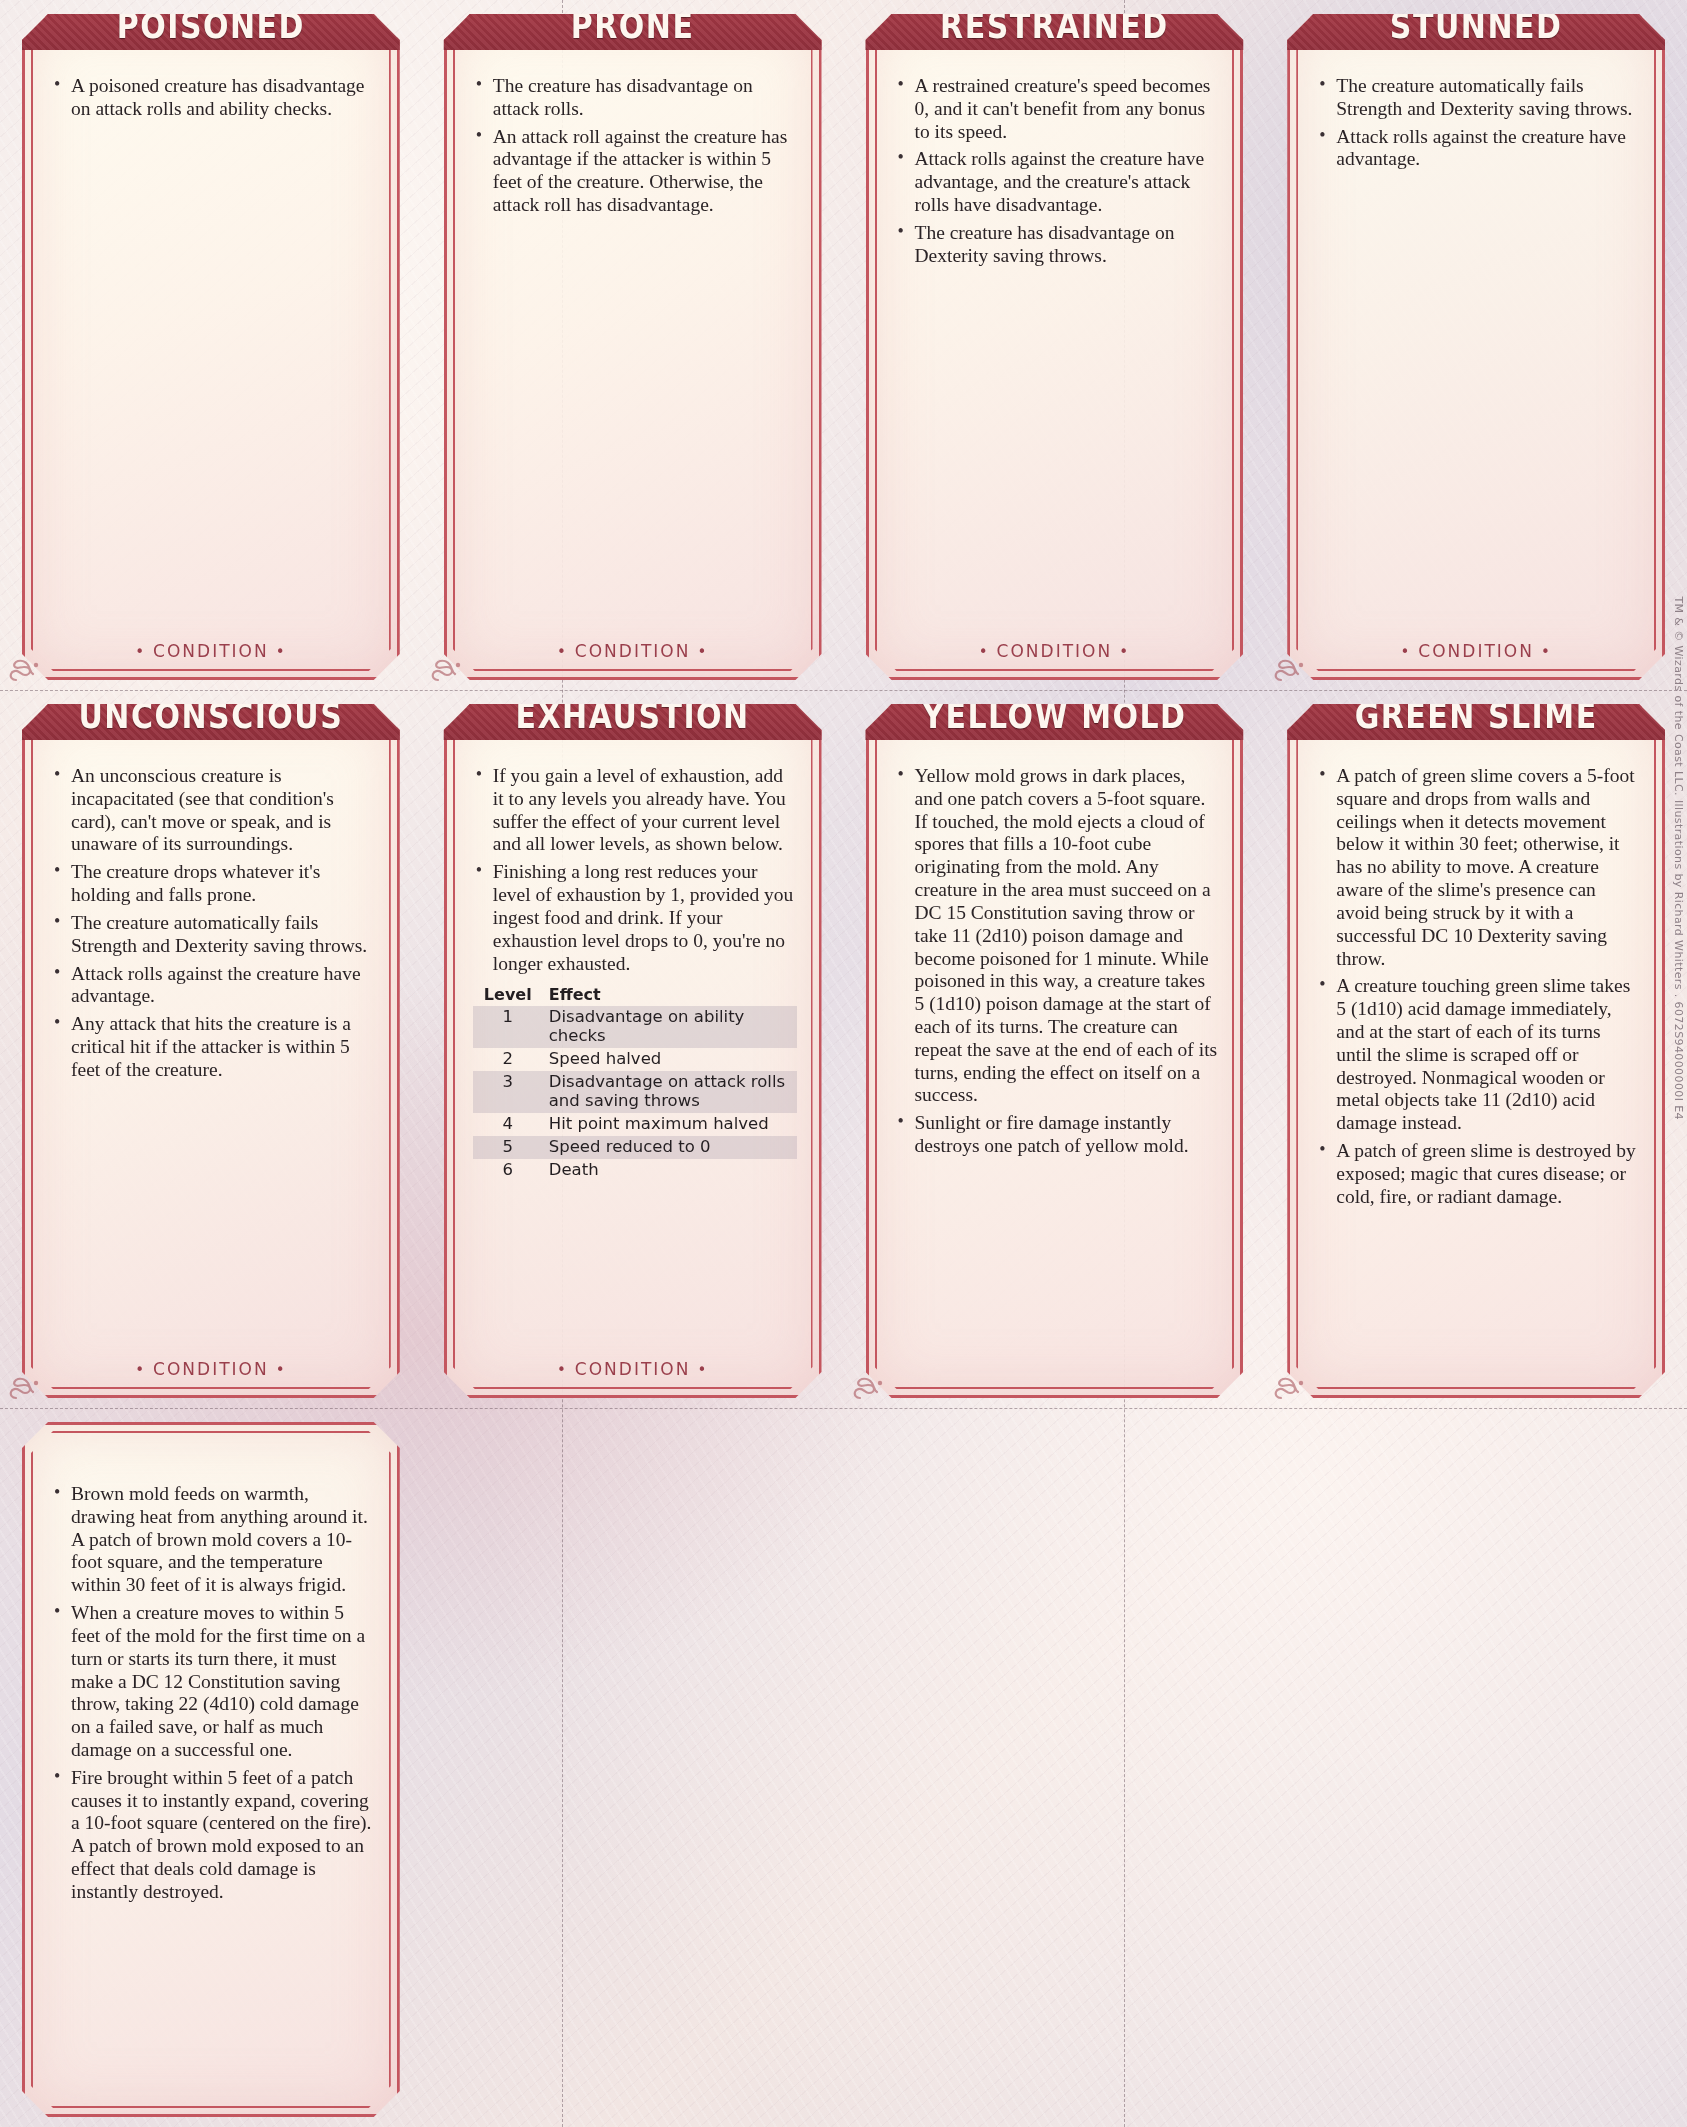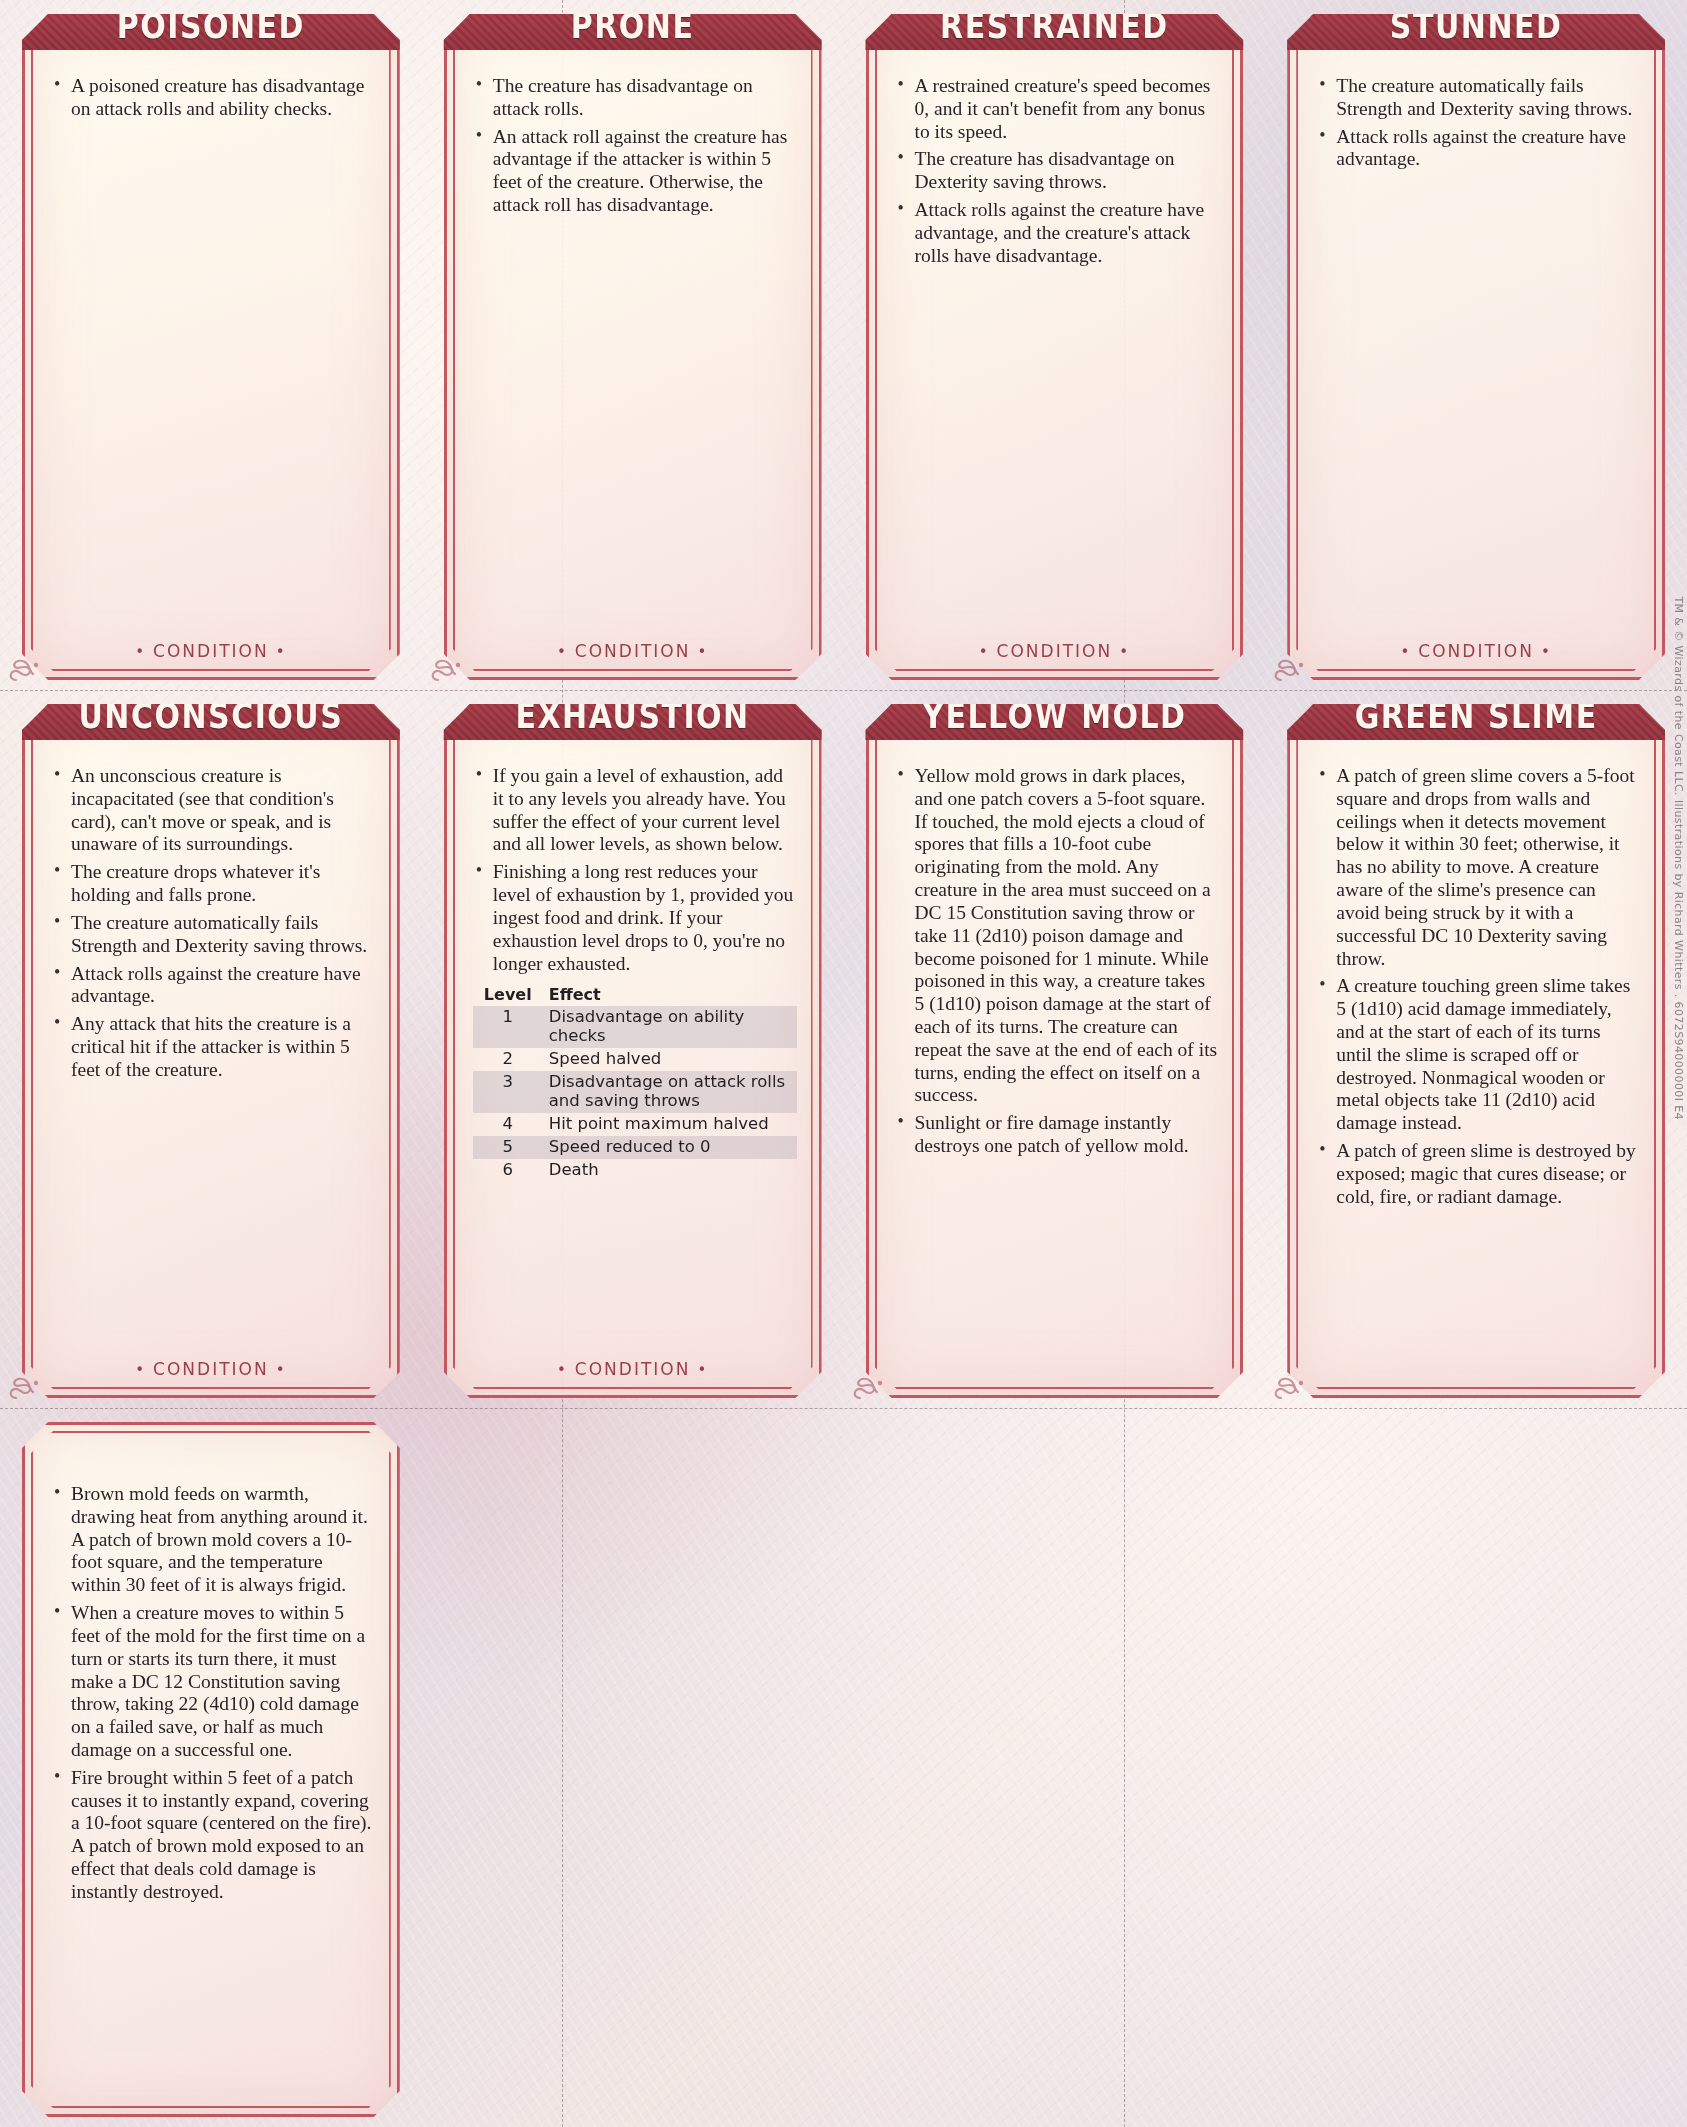--- a/index.html
+++ b/index.html
@@ -283,22 +283,22 @@
 
   <div class="cell">
     <div class="card">
       <div class="card-inner"></div>
       <div class="banner">
         <span class="banner-text">RESTRAINED</span>
       </div>
       <div class="content">
         <ul class="bullets">
           <li>A restrained creature's speed becomes 0, and it can't benefit from any bonus to its speed.</li>
+          <li>Attack rolls against the creature have advantage, and the creature's attack rolls have disadvantage.</li>
           <li>The creature has disadvantage on Dexterity saving throws.</li>
-          <li>Attack rolls against the creature have advantage, and the creature's attack rolls have disadvantage.</li>
         </ul>
       </div>
       <div class="footer">
         <span class="dot">•</span><span>CONDITION</span><span class="dot">•</span>
       </div>
     </div>
   </div>
 
   <div class="cell">
     <div class="card">

